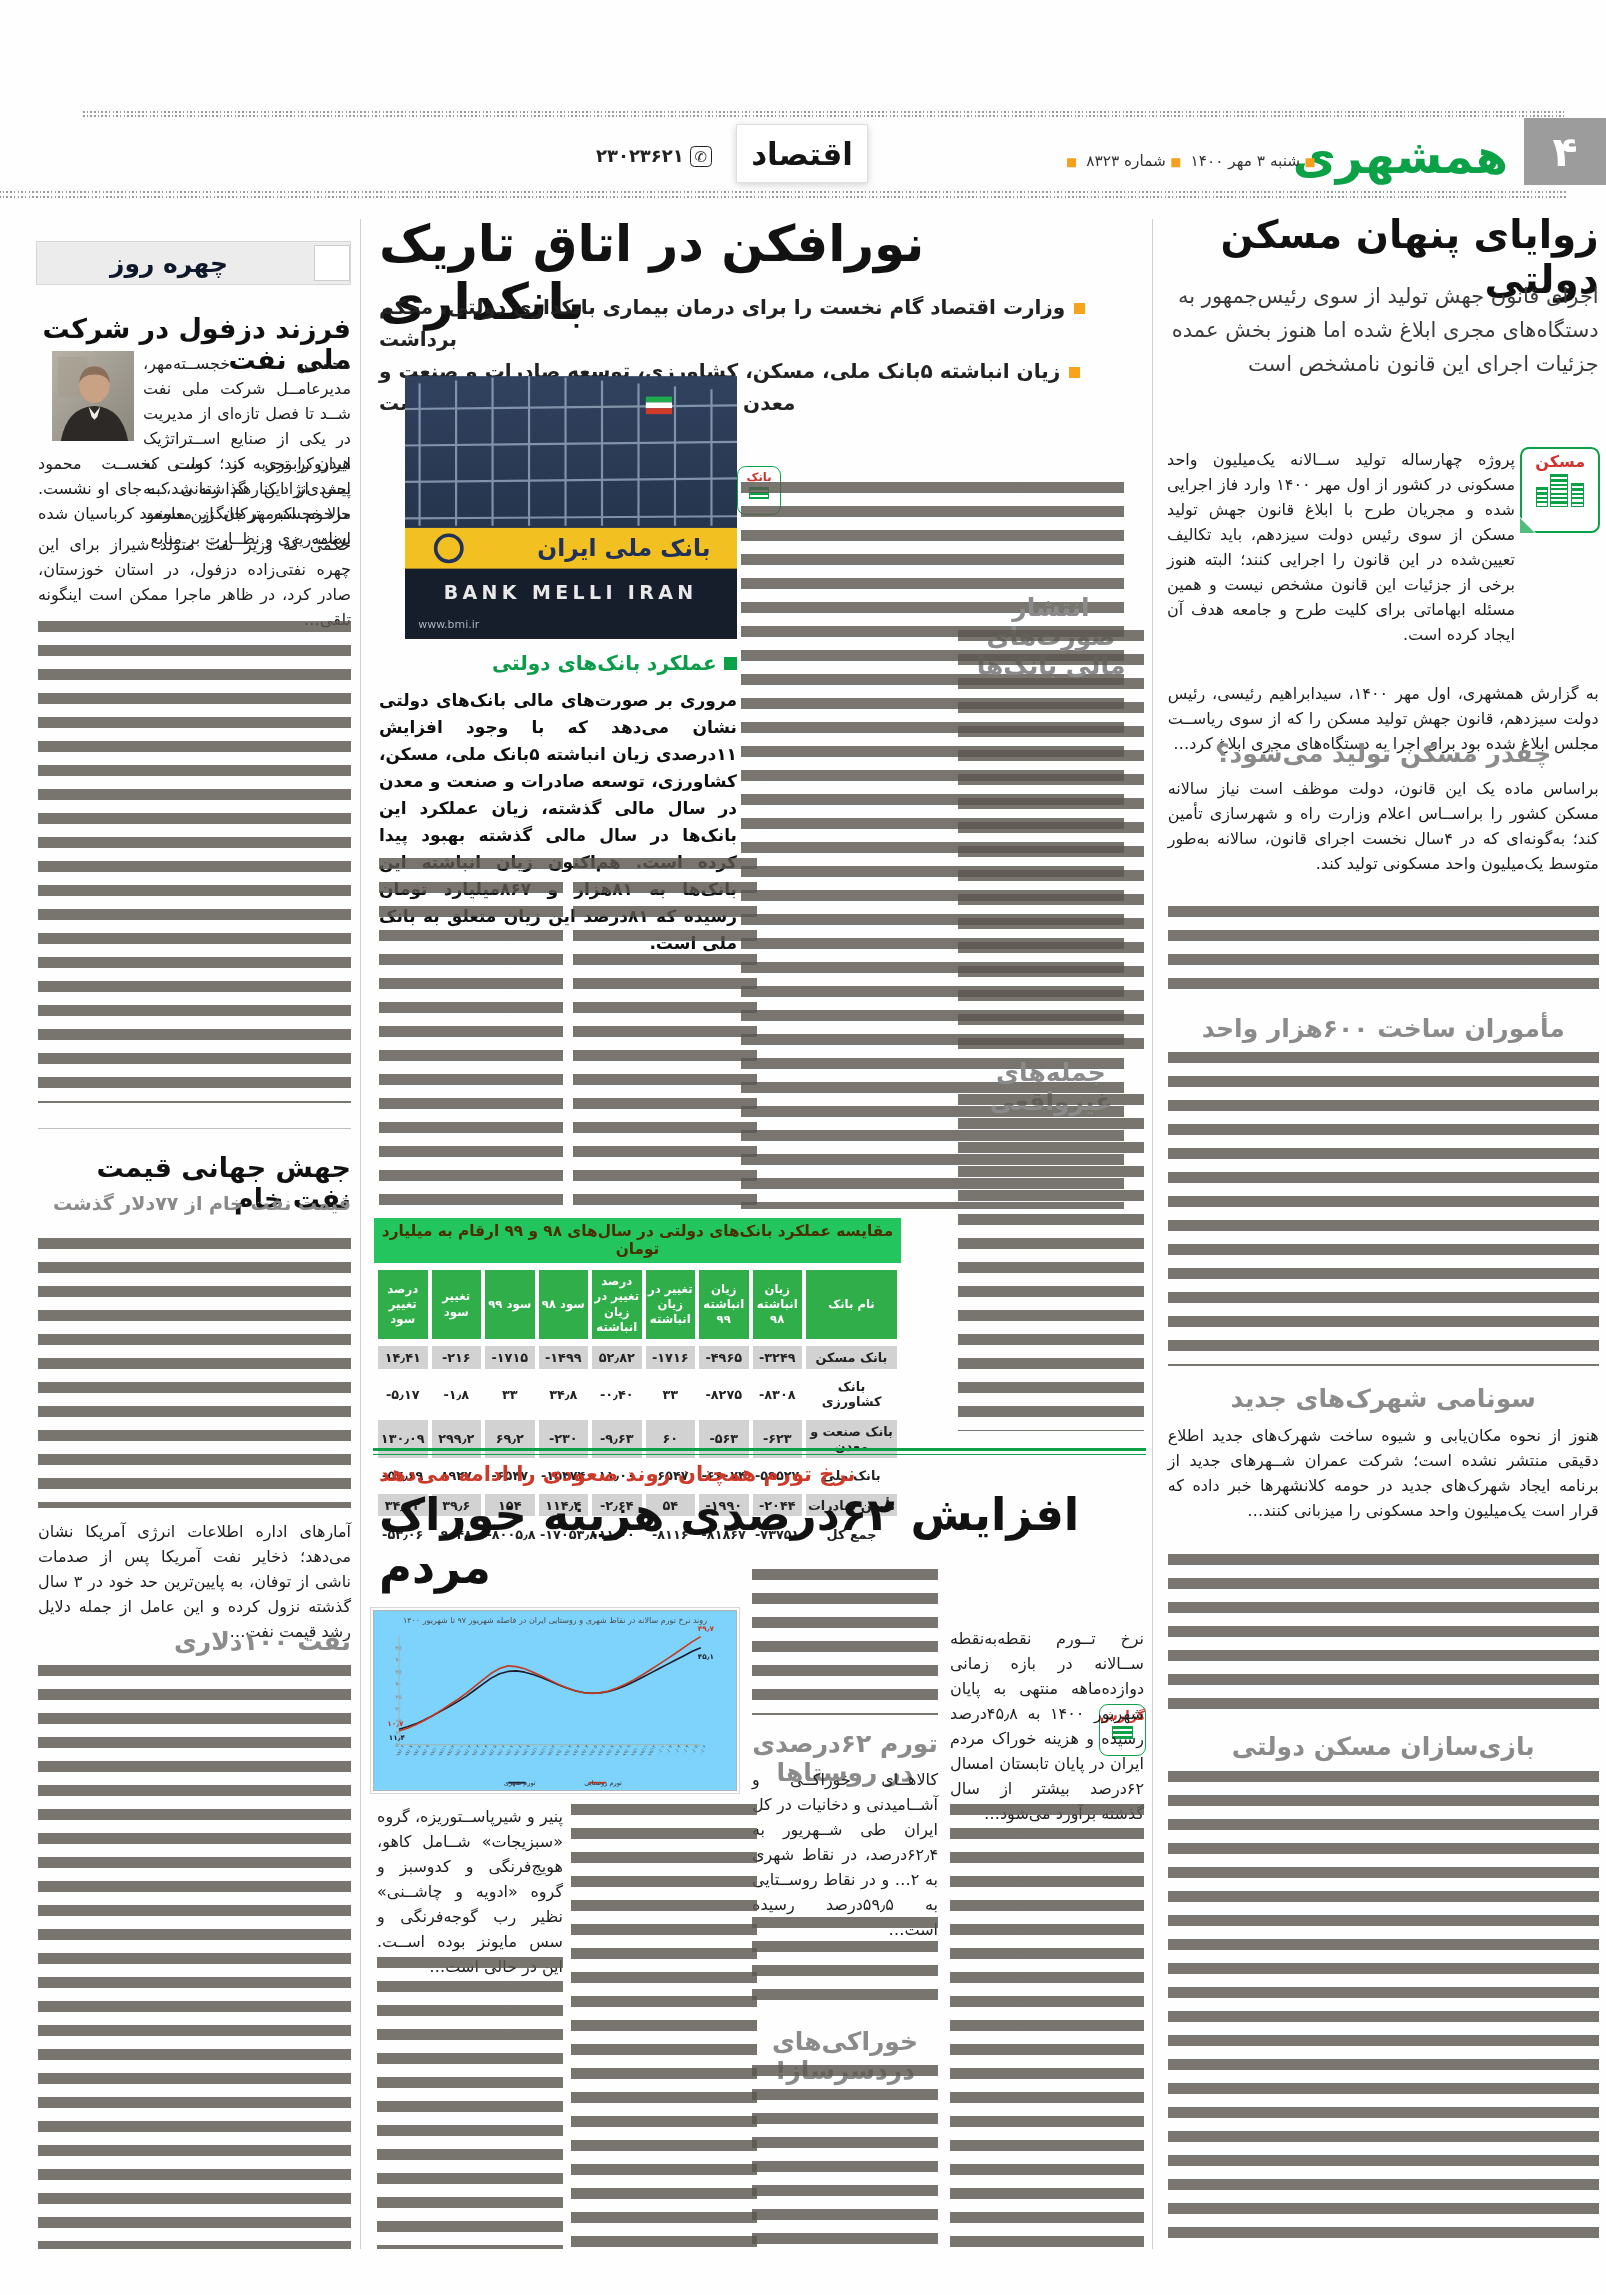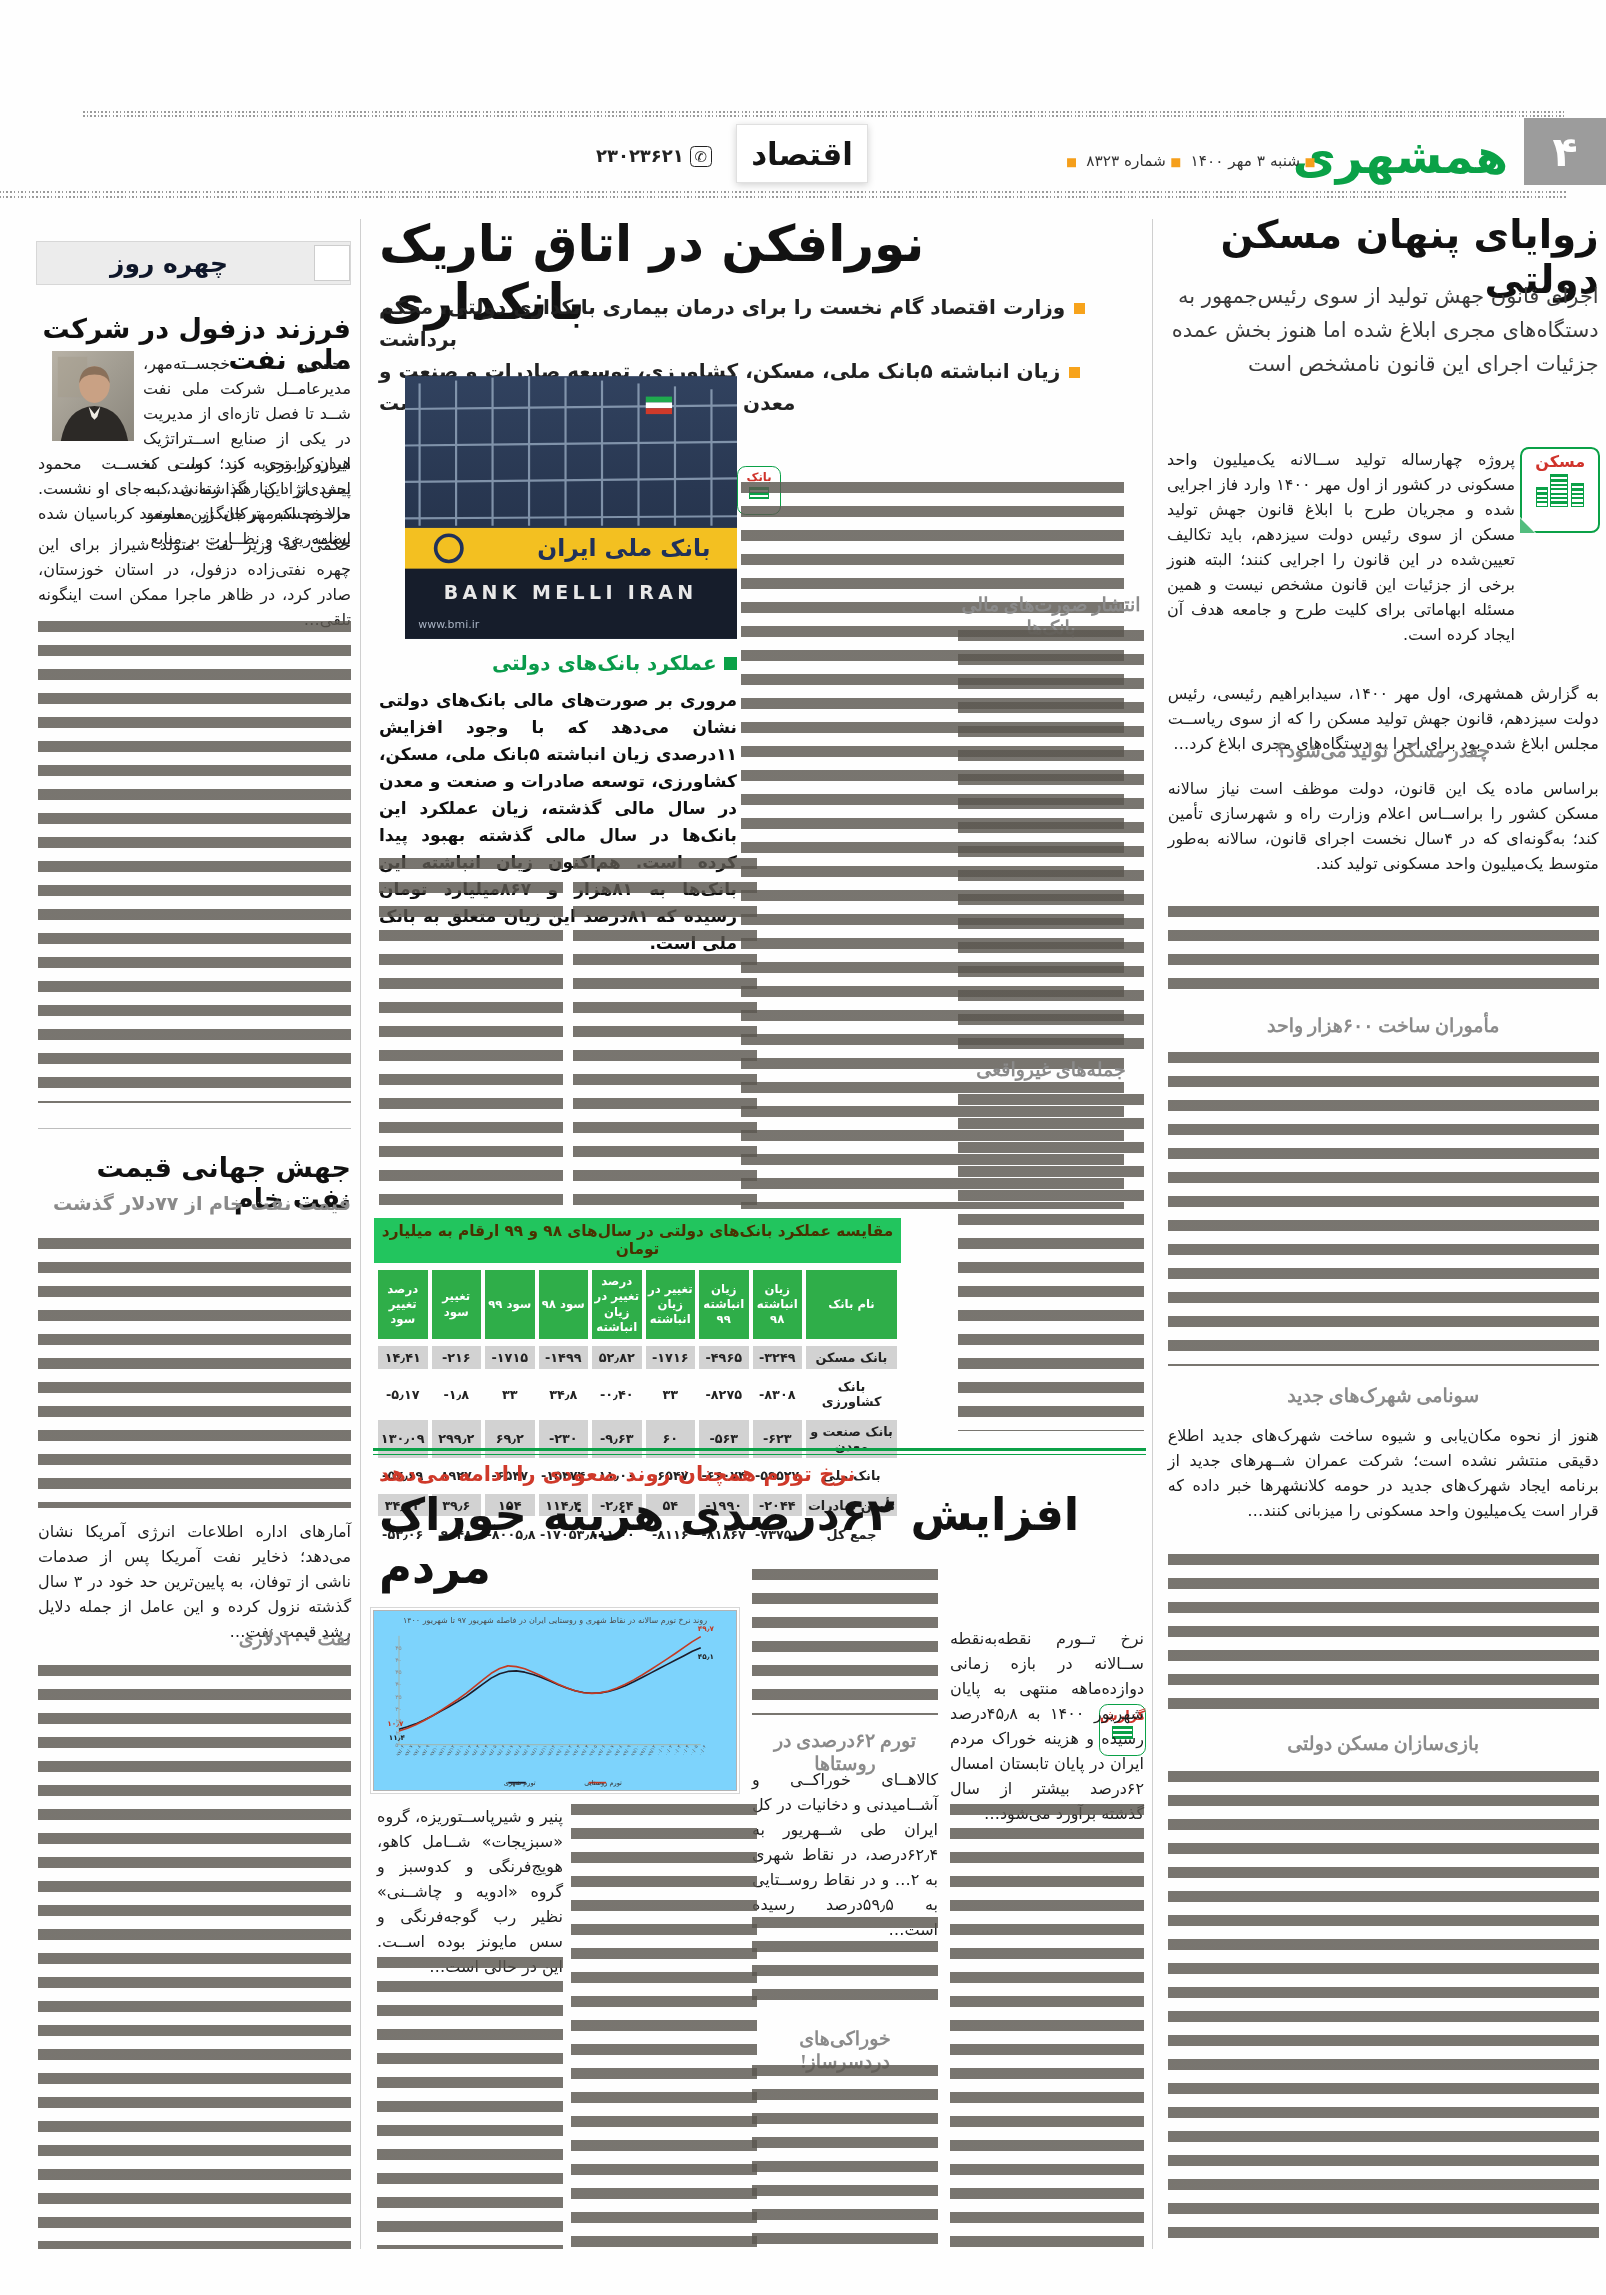--- a/index.html
+++ b/index.html
@@ -24,21 +24,21 @@
   .headline-xl{font-weight:900;color:#121212;font-size:50px;text-align:left;letter-spacing:-0.7px;}
   .headline-lg{font-weight:900;color:#121212;font-size:39px;text-align:right;letter-spacing:-0.7px;}
   .headline-md{font-weight:900;color:#121212;font-size:45px;text-align:left;}
   .subtitle{font-size:21px;line-height:34px;color:#3c3c3c;text-align:right;}
   .kicker{color:#cf392a;font-weight:bold;font-size:21px;text-align:left;}
   .bullets{font-size:20px;line-height:32px;color:#222;text-align:left;font-weight:bold;}
   .sq{display:inline-block;width:11px;height:11px;background:#f7a31b;margin-left:8.8px;}
   .body-txt{font-size:16px;line-height:25px;text-align:justify;color:#1d1d1d;}
   .bold-lead{font-size:17px;line-height:27px;font-weight:bold;color:#101010;text-align:justify;}
   .greek{background:repeating-linear-gradient(to bottom,#5b5750 0 11px,transparent 11px 24px);opacity:.82;}
-  .subhead{font-weight:bold;color:#8b8b8b;font-size:19px;text-align:center;font-family:Liberation Serif, serif;}
+  .subhead{font-weight:bold;color:#8b8b8b;font-size:25px;text-align:center;}
   .seclabel{font-weight:bold;color:#0a9b4b;font-size:20px;}
   .seclabel .gsq{display:inline-block;width:13px;height:13px;background:#0aa147;margin-left:7.3px;}
   .sidetitle{font-weight:900;font-size:27px;color:#111;text-align:right;}
   .sidesub{font-size:19px;color:#8a8a8a;font-weight:bold;text-align:right;}
   
   .facebar{background:#ececec;border:0.7px solid #d7d7d7;display:flex;align-items:center;}
   .facebar .white-sq{width:34px;height:34px;background:#fff;border:0.7px solid #cdcdcd;margin-left:13px;}
   .facebar .lbl{font-weight:900;font-size:25px;color:#0f172a;flex:1;text-align:center;}
   
   .tagbox{border:2.2px solid #0aa147;border-radius:8.8px;background:#fff;position:relative;

